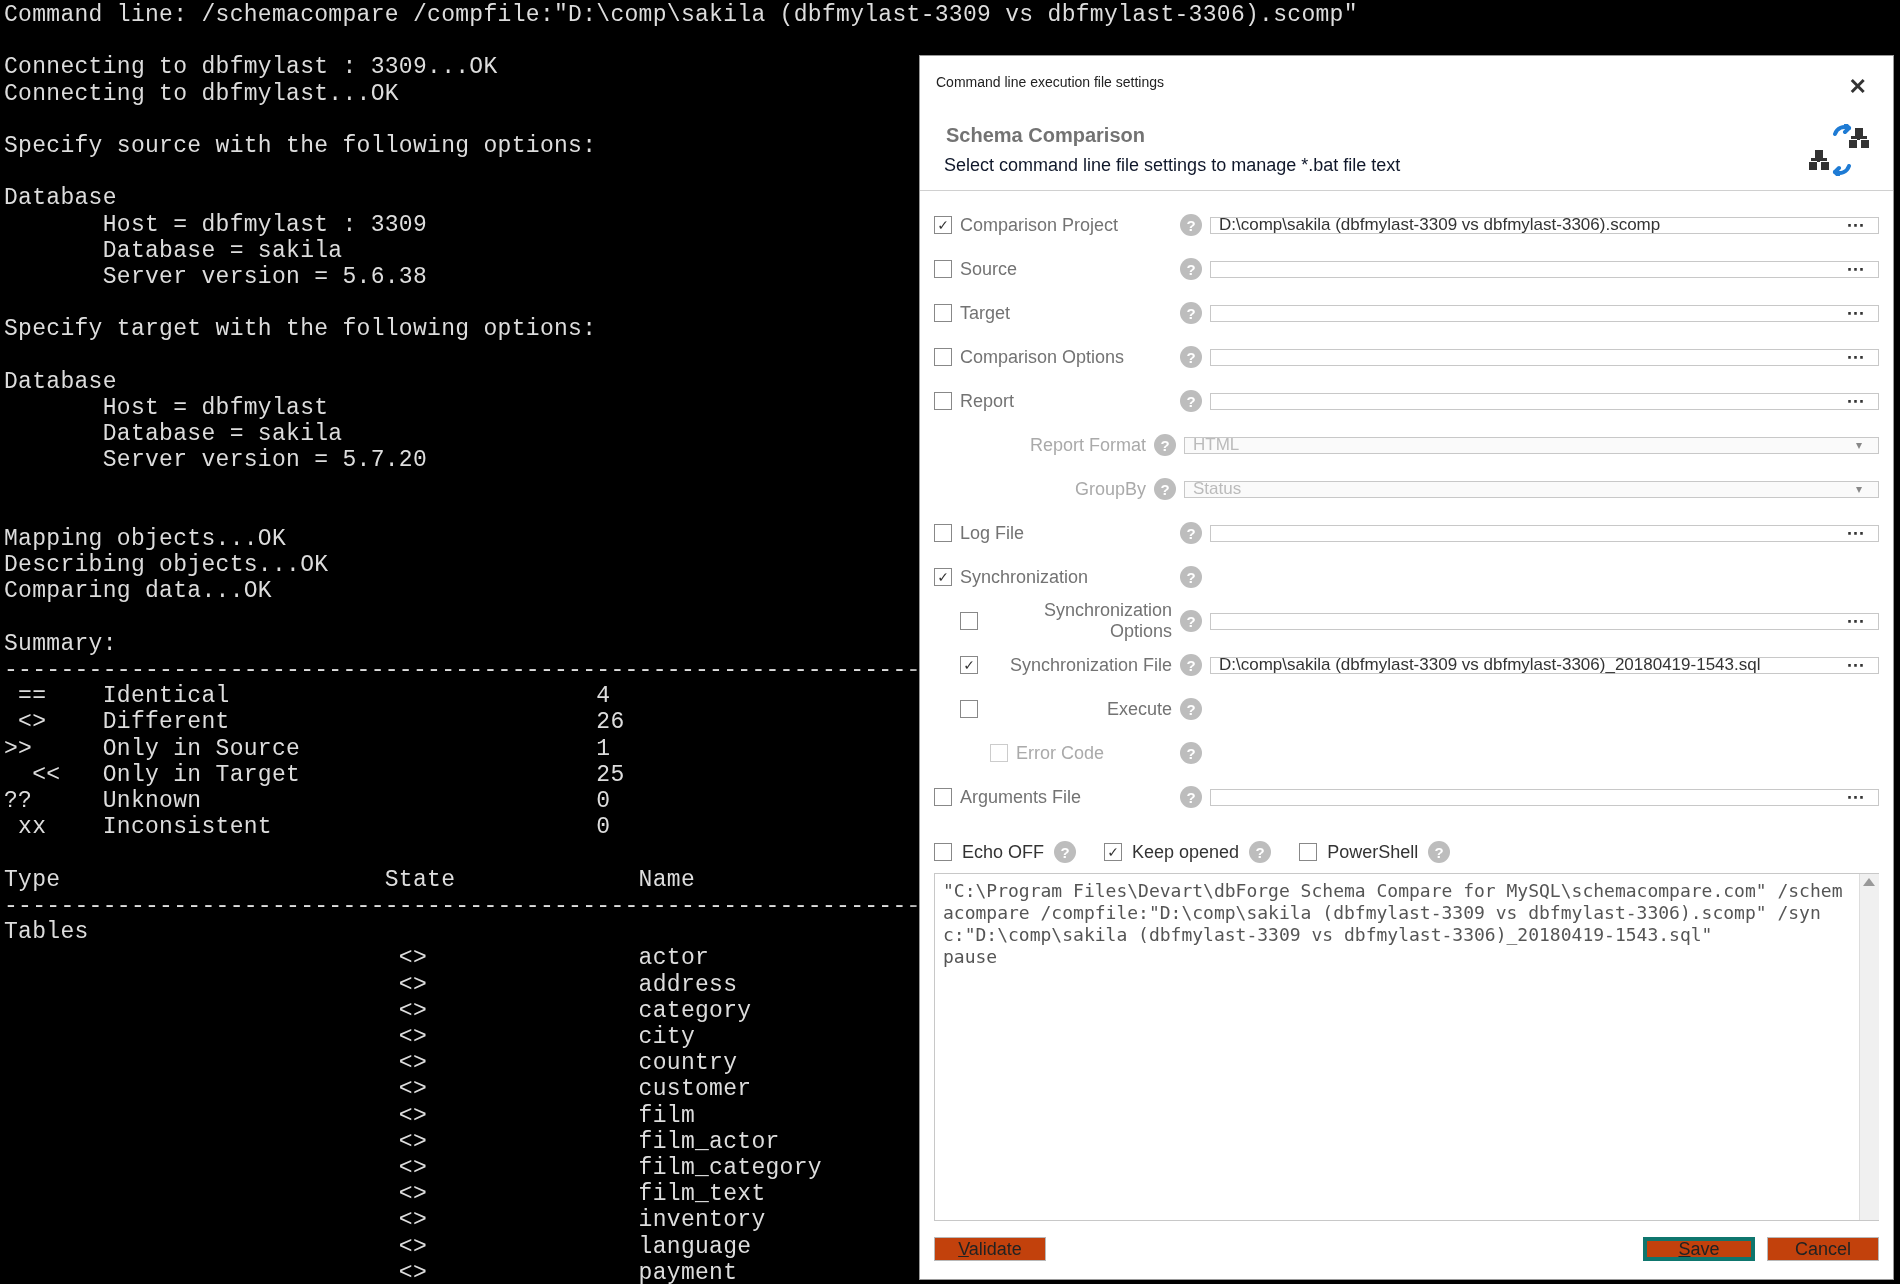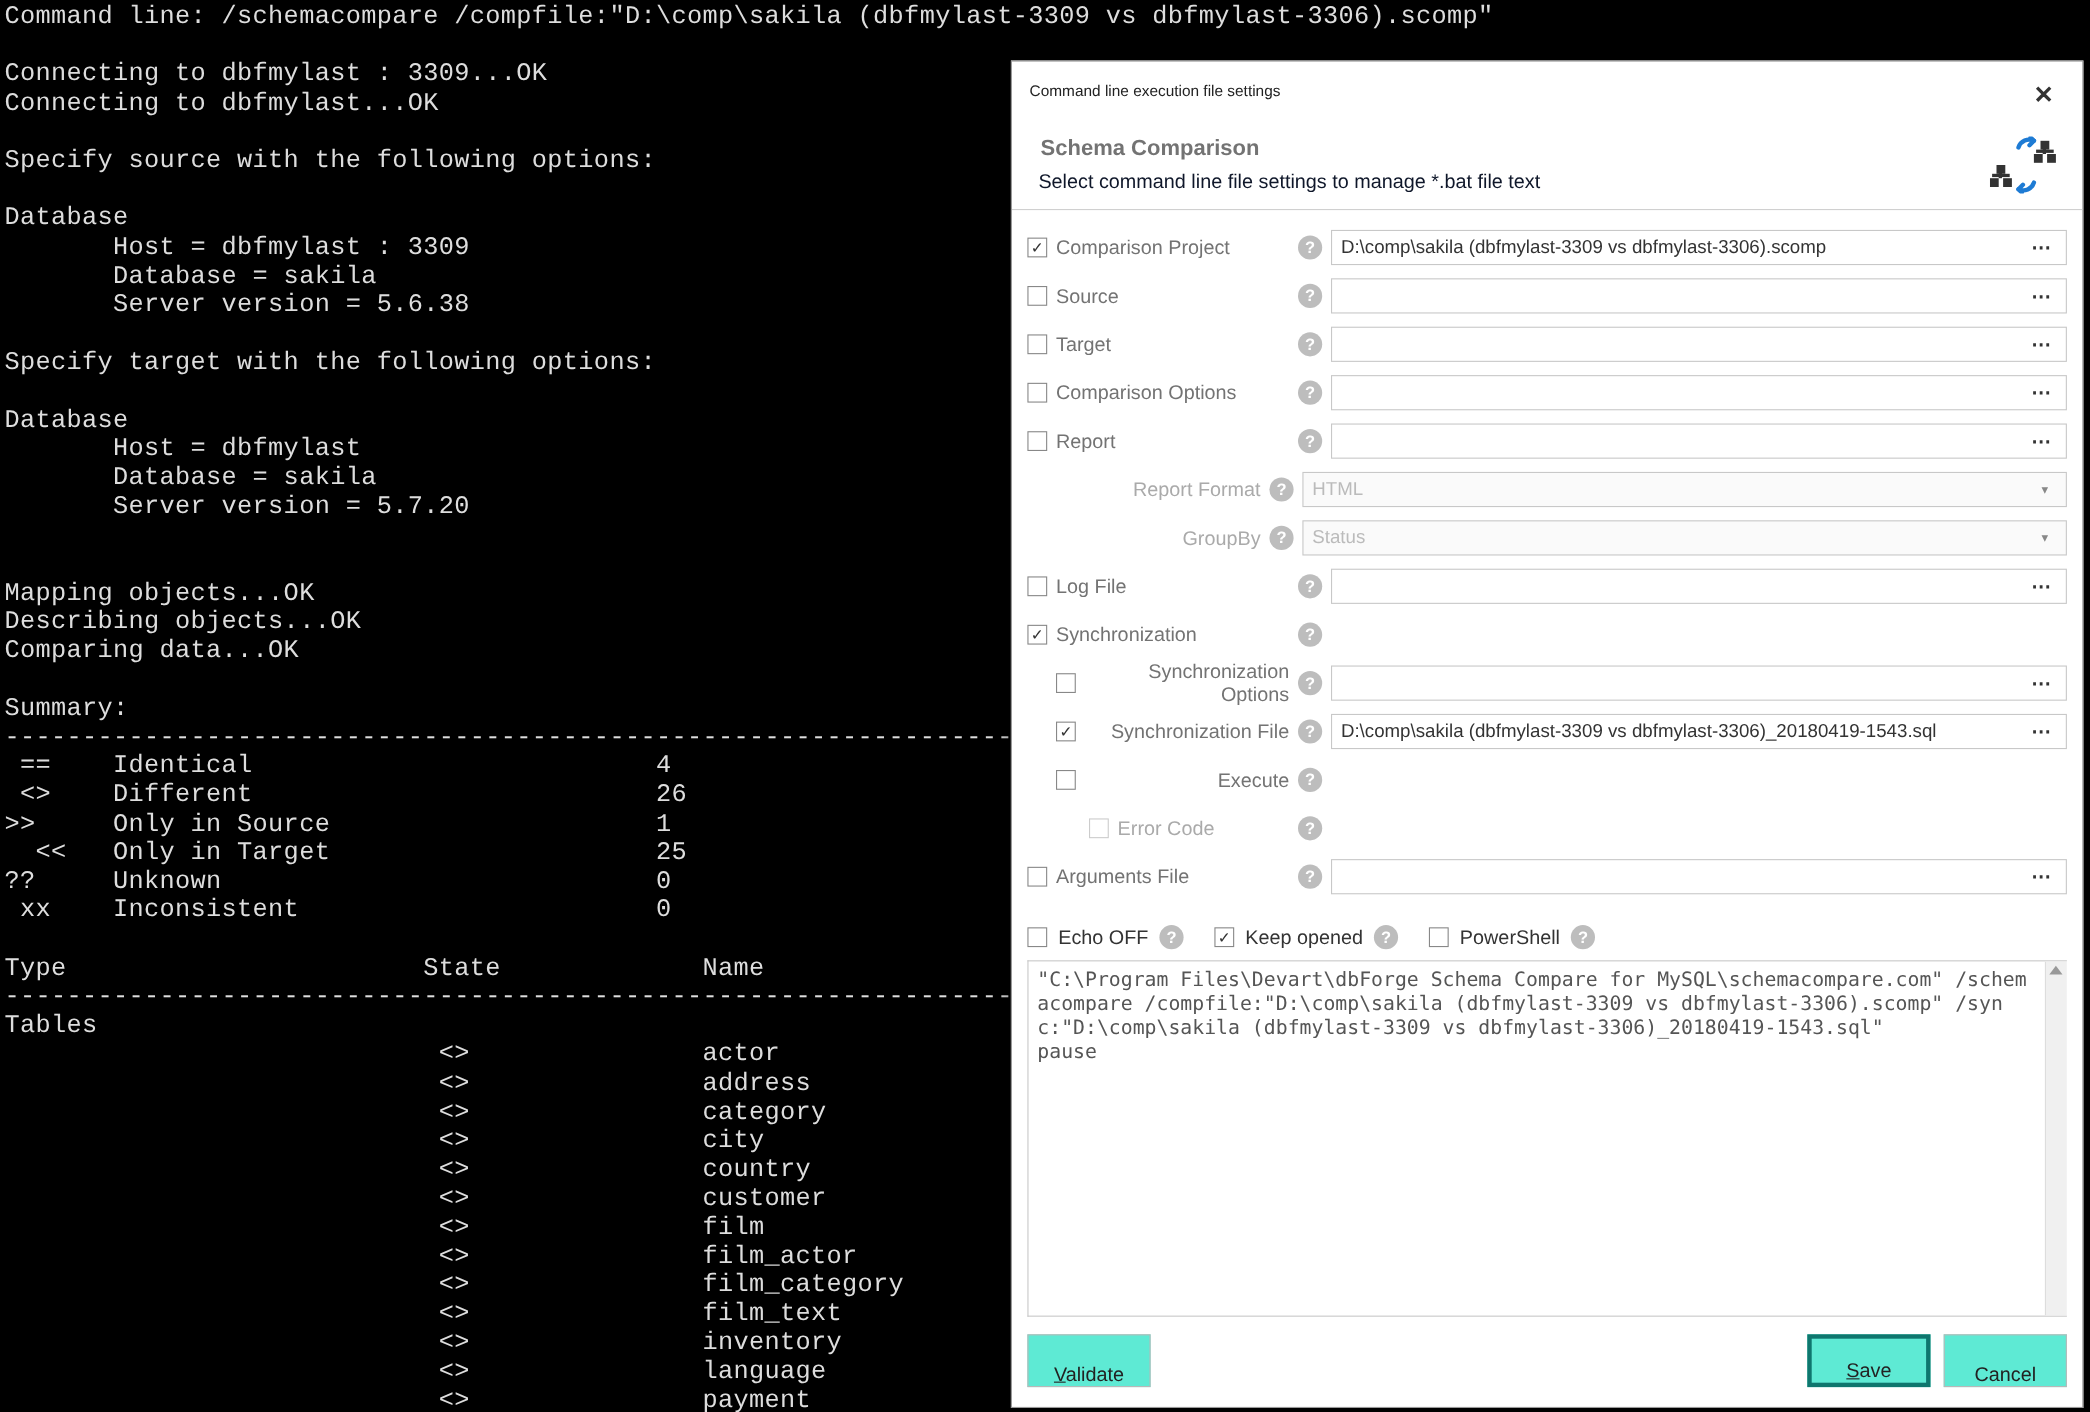--- a/index.html
+++ b/index.html
@@ -89,21 +89,21 @@
 .row.indent2 .lbl { width: 156px; }
 .lbl.disabled { color: #aaa; }
 .help {
   width: 22px; height: 22px; border-radius: 50%;
   background: #bdbdbd; color: #fff;
   display: inline-flex; align-items: center; justify-content: center;
   font-size: 15px; font-weight: bold; flex-shrink: 0;
 }
 .val {
   flex: 1;
-  height: 32px;
+  height: 17px;
   border: 1px solid #c8c8c8;
   background: #fff;
   padding: 0 8px;
   font-size: 17px;
   color: #333;
   display: flex;
   align-items: center;
   position: relative;
 }
 .val .txt { flex: 1; overflow: hidden; white-space: nowrap; text-overflow: ellipsis; }
@@ -142,25 +142,25 @@
   content: ""; position: absolute; top: 4px; left: 3px;
   border-left: 6px solid transparent; border-right: 6px solid transparent;
   border-bottom: 8px solid #999;
 }
 .button-bar {
   padding: 16px 14px 18px 14px;
   display: flex; align-items: center; gap: 12px;
 }
 .button-bar .spacer { flex: 1; }
 .btn {
-  min-width: 112px; height: 48px;
+  min-width: 112px; height: 24px;
   border: 1px solid #b8b8b8;
-  background: #5eead4;
+  background: #c2410c;
   font-size: 18px; color: #222;
-  display: inline-flex; align-items: flex-end; justify-content: center;
+  display: inline-flex; align-items: center; justify-content: center;
   cursor: pointer;
 }
 .btn.primary { border: 4px solid #0f766e; }
 .underline { text-decoration: underline; }
 </style>
 </head>
 <body>
 
 <div class="terminal">Command line: /schemacompare /compfile:"D:\comp\sakila (dbfmylast-3309 vs dbfmylast-3306).scomp"
 

